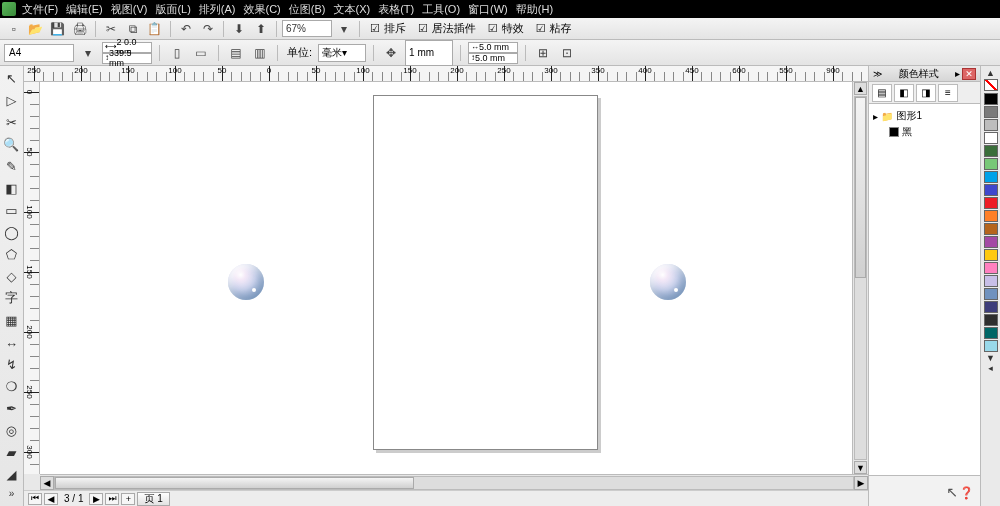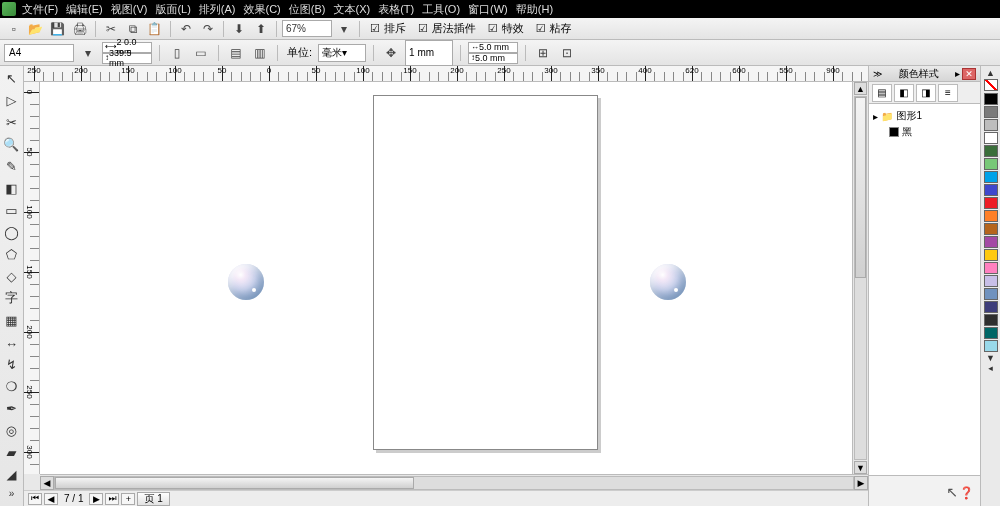--- a/index.html
+++ b/index.html
@@ -275,21 +275,21 @@
         <div class="tick" style="left: 592.8px;"></div>
         <div class="tick" style="left: 602.2px;"></div>
         <div class="tick" style="left: 611.6px;"></div>
         <div class="tick major" style="left: 621px;"></div>
         <div class="lbl" style="left: 621px;">400</div>
         <div class="tick" style="left: 630.4px;"></div>
         <div class="tick" style="left: 639.8px;"></div>
         <div class="tick" style="left: 649.2px;"></div>
         <div class="tick" style="left: 658.6px;"></div>
         <div class="tick major" style="left: 668px;"></div>
-        <div class="lbl" style="left: 668px;">620</div>
+        <div class="lbl" style="left: 668px;">450</div>
         <div class="tick" style="left: 677.4px;"></div>
         <div class="tick" style="left: 686.8px;"></div>
         <div class="tick" style="left: 696.2px;"></div>
         <div class="tick" style="left: 705.6px;"></div>
         <div class="tick major" style="left: 715px;"></div>
         <div class="lbl" style="left: 715px;">600</div>
         <div class="tick" style="left: 724.4px;"></div>
         <div class="tick" style="left: 733.8px;"></div>
         <div class="tick" style="left: 743.2px;"></div>
         <div class="tick" style="left: 752.6px;"></div>
@@ -369,21 +369,21 @@
     <div class="sbtn left">◀</div>
     <div class="track">
         <div class="thumb"></div>
       </div>
     <div class="sbtn right">▶</div>
   </div>
 
   <div class="page-nav">
     <div class="nbtn">⏮</div>
     <div class="nbtn">◀</div>
-    <span style="padding:0 4px;">7 / 1</span>
+    <span style="padding:0 4px;">3 / 1</span>
     <div class="nbtn">▶</div>
     <div class="nbtn">⏭</div>
     <div class="nbtn">+</div>
     <div class="ptab">
         <span>页 1</span>
       </div>
   </div>
 
   <div class="right-dock">
     <div class="dock-title">

